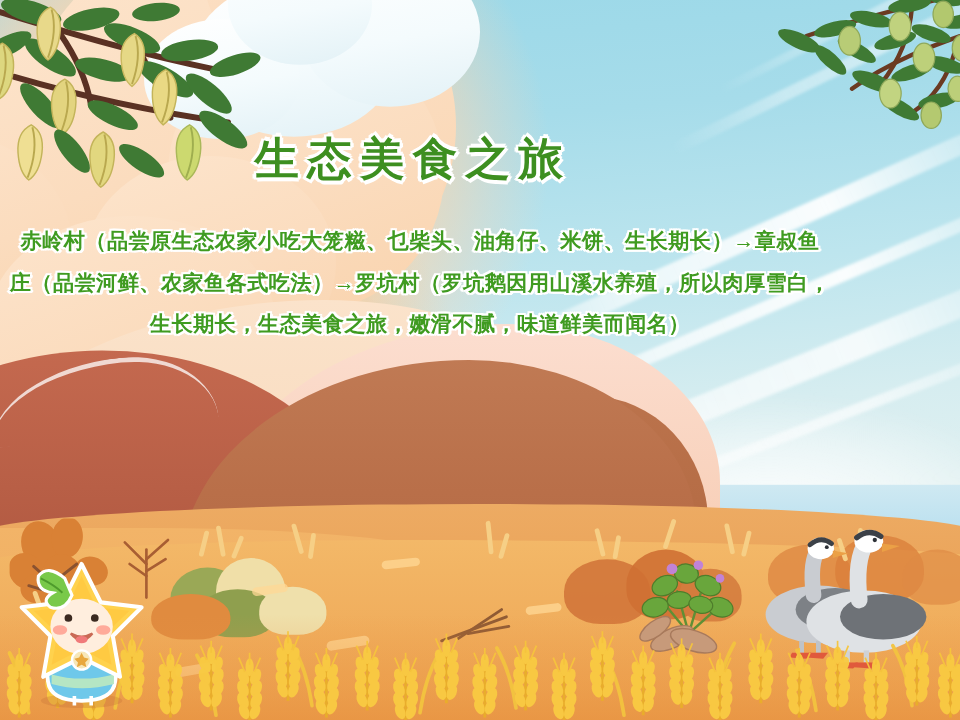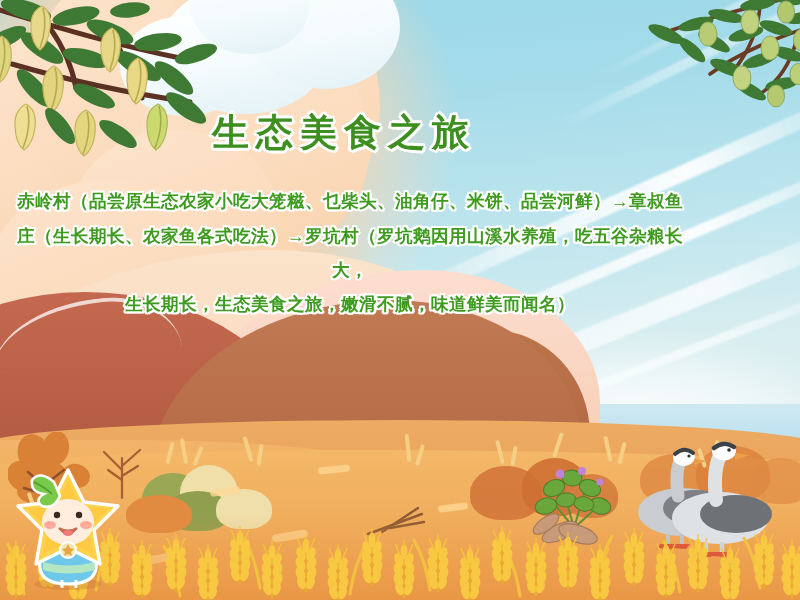--- a/index.html
+++ b/index.html
@@ -581,19 +581,19 @@
         <ellipse cx="142" cy="88" rx="9" ry="12" fill="#c2d481" stroke="#8fa85a" stroke-width="1"></ellipse>
         <ellipse cx="176" cy="106" rx="8.5" ry="11" fill="#b4c970" stroke="#8fa85a" stroke-width="1"></ellipse>
         <ellipse cx="198" cy="84" rx="8" ry="10.5" fill="#bccf79" stroke="#8fa85a" stroke-width="1"></ellipse>
       </g>
     </svg>
   </div>
 
   <div class="textwrap">
     <div class="title">生态美食之旅</div>
     <div class="bodytext">
-      <div>赤岭村（品尝原生态农家小吃大笼糍、乜柴头、油角仔、米饼、品尝河鲜）→章叔鱼</div>
-      <div>庄（生长期长、农家鱼各式吃法）→罗坑村（罗坑鹅因用山溪水养殖，吃五谷杂粮长大，</div>
+      <div>赤岭村（品尝原生态农家小吃大笼糍、乜柴头、油角仔、米饼、生长期长）→章叔鱼</div>
+      <div>庄（品尝河鲜、农家鱼各式吃法）→罗坑村（罗坑鹅因用山溪水养殖，所以肉厚雪白，</div>
       <div>生长期长，生态美食之旅，嫩滑不腻，味道鲜美而闻名）</div>
     </div>
   </div>
 
 </div>
 
 </body></html>

